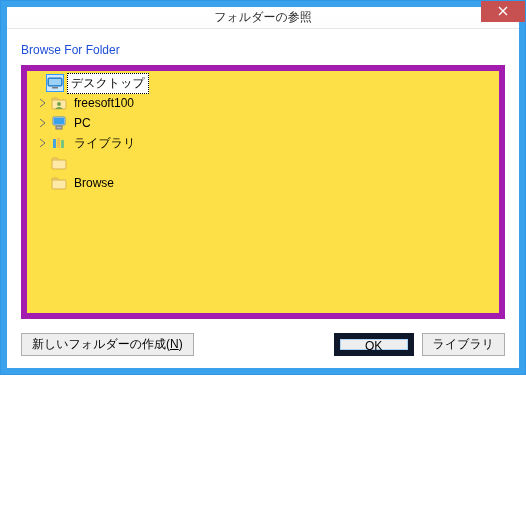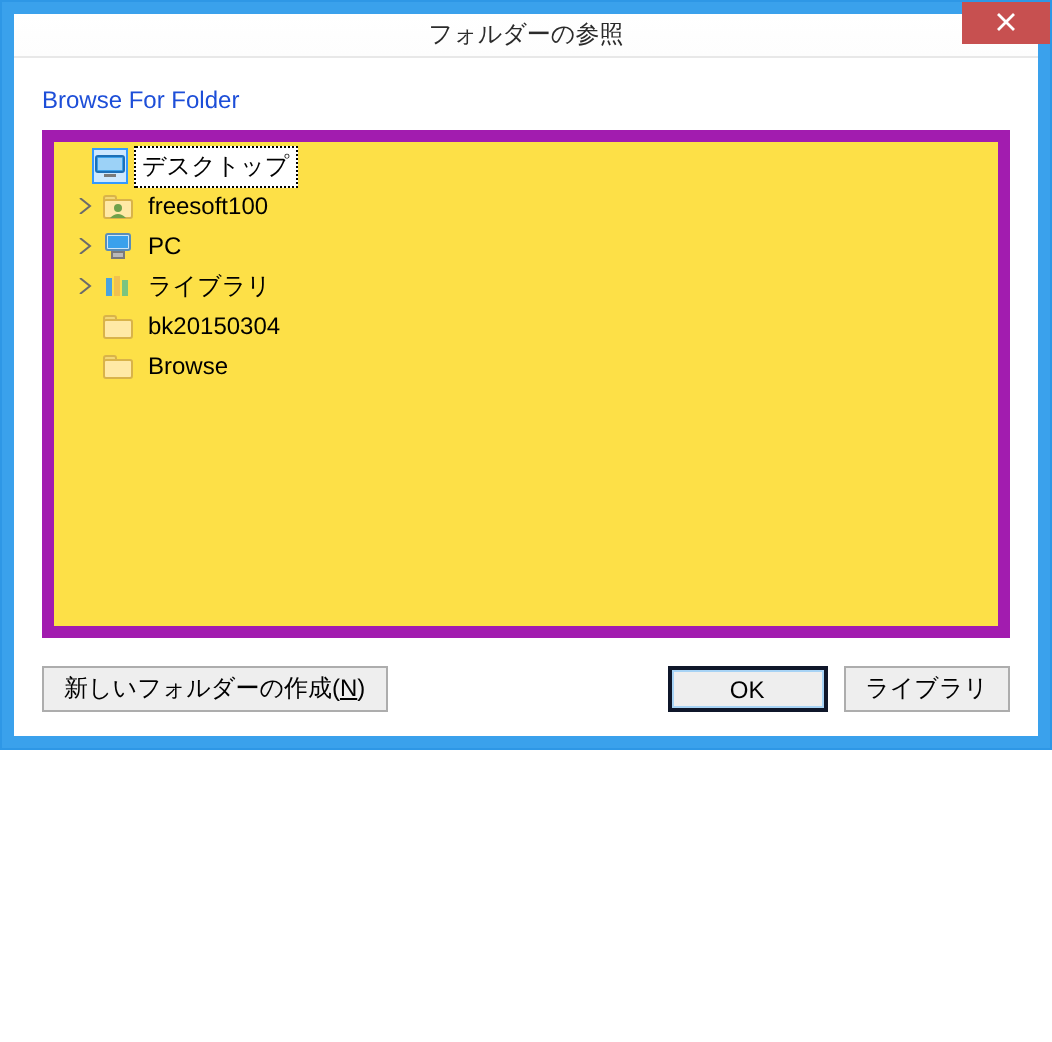--- a/index.html
+++ b/index.html
@@ -93,21 +93,21 @@
     min-width: 80px;
     padding: 0 10px;
     background: #eeeeee;
     border: 1px solid #adadad;
     font-family: inherit; font-size: 12px;
     cursor: pointer;
     margin-left: 8px;
   }
   button.dlg-btn.mk { min-width: 140px; margin-left: 0; text-align: right; }
   button.dlg-btn.default {
-    border: 2px solid #0f172a;
+    border: 6px solid #0f172a;
     box-shadow: inset 0 0 0 1px #a7d3f5;
   }
   .u { text-decoration: underline; }
   
   .folder-icon rect.body { fill: #ffe9a6; stroke: #d9b34a; }
   .folder-icon rect.tab  { fill: #f3d776; stroke: #d9b34a; }
 </style>
 </head>
 <body>
 
@@ -203,21 +203,20 @@
               <svg viewBox="0 0 8 8">
                   <path d="M1 0 L6 4 L1 8" fill="none" stroke="#6b6b6b"></path>
                 </svg>
             </span>
             <span class="node-icon">
               <svg viewBox="0 0 16 16" class="folder-icon">
                   <rect class="tab" x="1" y="3" width="6" height="3" rx="1"></rect>
                   <rect class="body" x="1" y="5" width="14" height="9" rx="1"></rect>
                 </svg>
             </span>
-            <span class="node-label">bk20150304</span>
           </li>
 
           <li class="tree-item child">
             <span class="expander hidden">
               <svg viewBox="0 0 8 8">
                   <path d="M1 0 L6 4 L1 8" fill="none" stroke="#6b6b6b"></path>
                 </svg>
             </span>
             <span class="node-icon">
               <svg viewBox="0 0 16 16" class="folder-icon">

